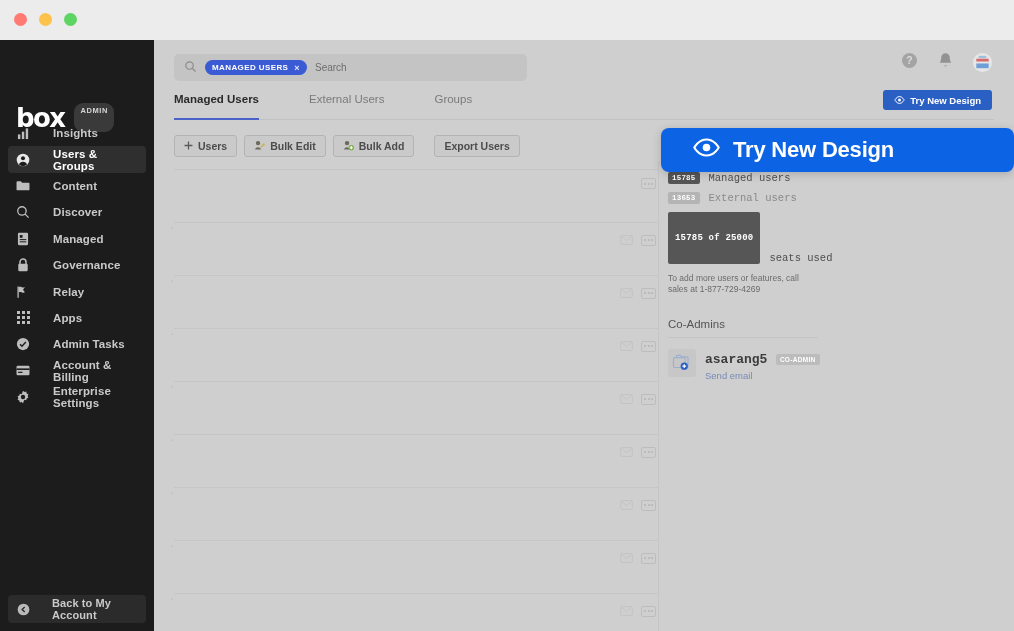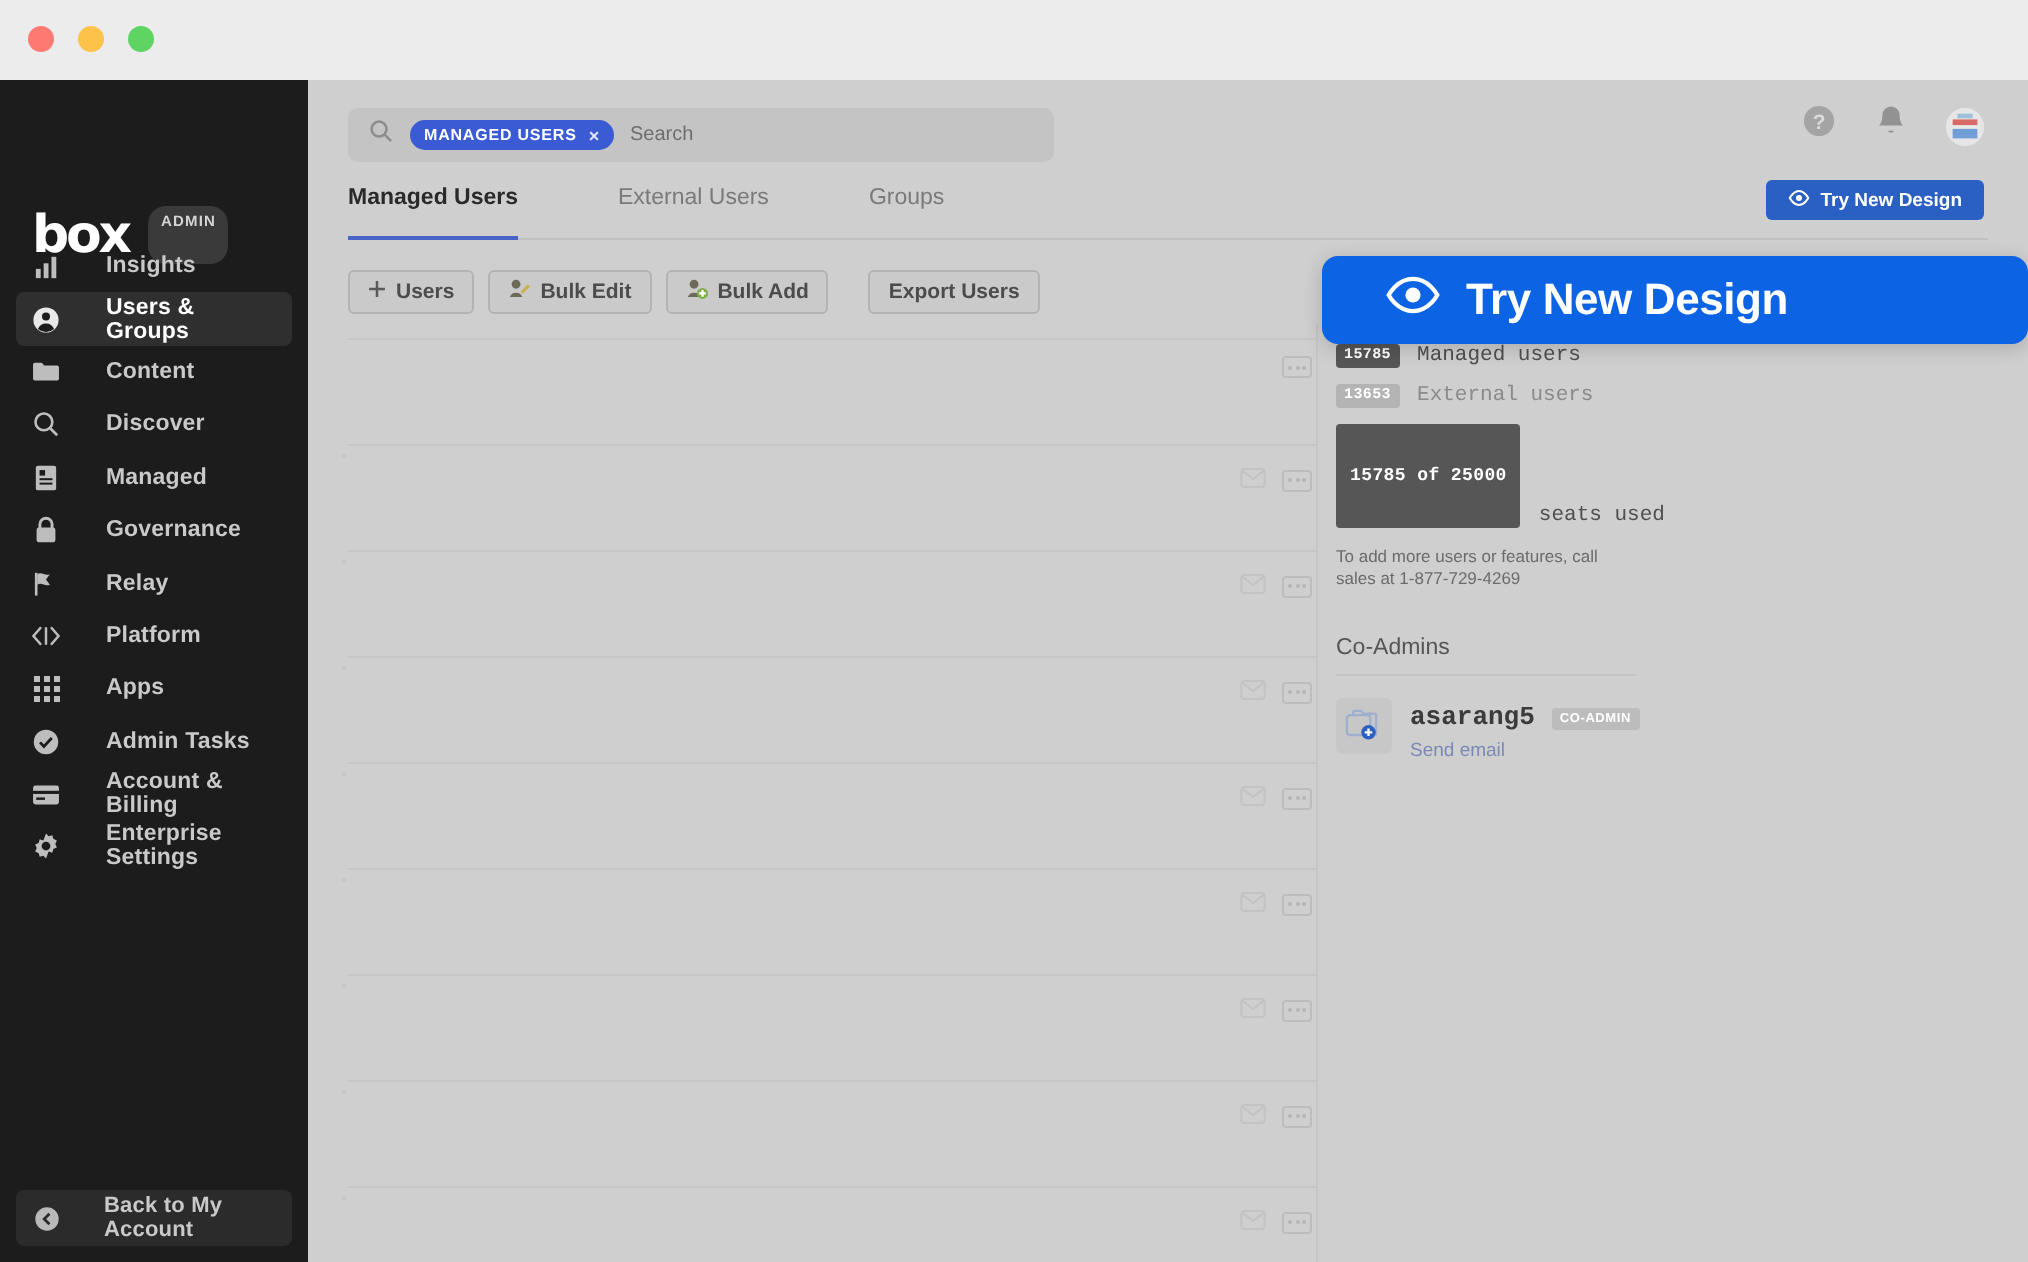--- a/index.html
+++ b/index.html
@@ -278,28 +278,20 @@
       <div class="nav-item">
         <span class="nav-icon">
           <svg width="14" height="14" viewBox="0 0 16 16">
               <path d="M2.4 1.6v13" stroke="#bdbdbd" stroke-width="1.5"></path>
               <path d="M3 2.4c2.6-1.6 4.6 1.4 7.2 0l-2.2 3 2.2 3c-2.6 1.4-4.6-1.6-7.2 0z" fill="#bdbdbd"></path>
             </svg>
         </span>
         <span class="nav-label">Relay</span>
       </div>
 
-      <div class="nav-item">
-        <span class="nav-icon">
-          <svg width="15" height="12" viewBox="0 0 17 13">
-              <path d="M5.5 1.2L0.9 6.5l4.6 5.3M11.5 1.2l4.6 5.3-4.6 5.3M8.5 1.2v10.6" stroke="#bdbdbd" stroke-width="1.5" fill="none"></path>
-            </svg>
-        </span>
-        <span class="nav-label">Platform</span>
-      </div>
 
       <div class="nav-item">
         <span class="nav-icon">
           <svg width="13" height="13" viewBox="0 0 13 13">
               <g fill="#bdbdbd">
                 <rect x="0" y="0" width="3" height="3"></rect>
                 <rect x="5" y="0" width="3" height="3"></rect>
                 <rect x="10" y="0" width="3" height="3"></rect>
                 <rect x="0" y="5" width="3" height="3"></rect>
                 <rect x="5" y="5" width="3" height="3"></rect>

